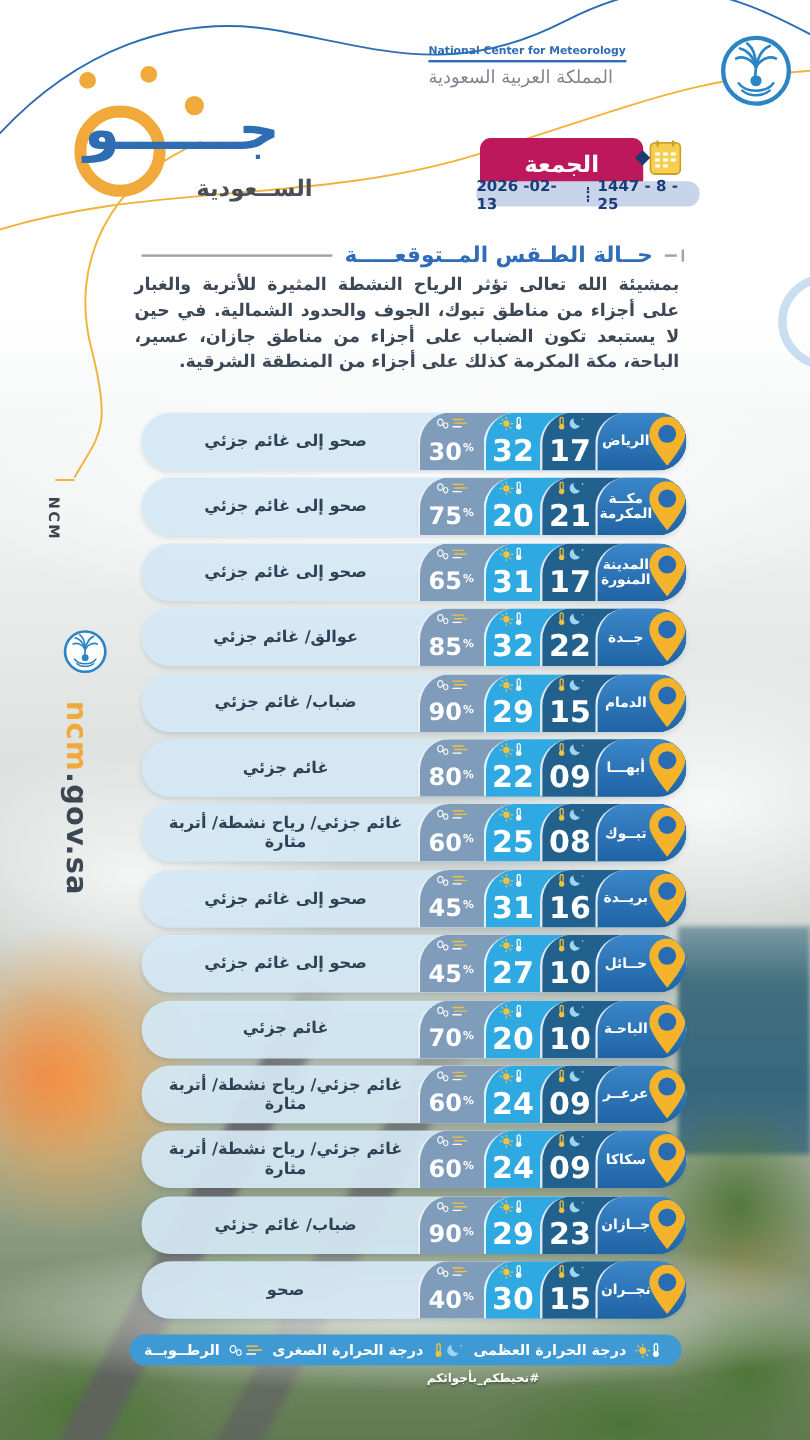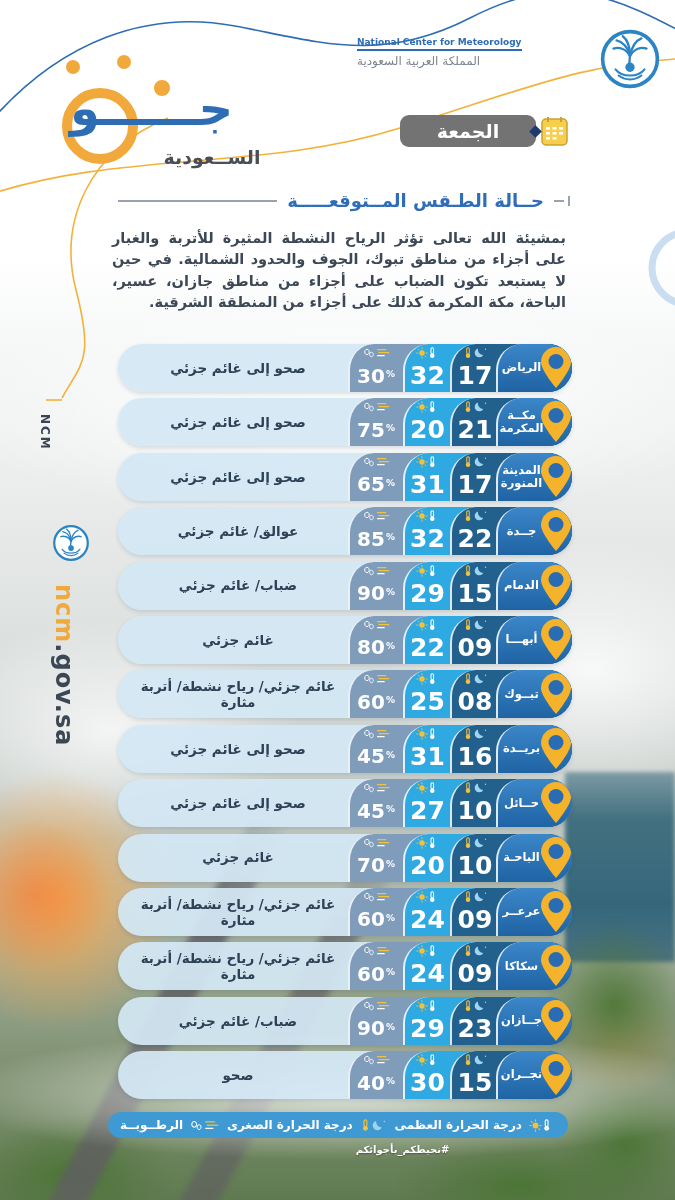--- a/index.html
+++ b/index.html
@@ -33,36 +33,36 @@
   .ncm-vert{position:absolute;left:52px;top:414px;transform:rotate(90deg);transform-origin:left top;font-size:12px;font-weight:bold;letter-spacing:2px;color:#3a4550;z-index:3;}
   .mini-emblem{position:absolute;left:52px;top:524px;width:38px;height:38px;z-index:3;}
   .site-vert{position:absolute;left:78px;top:584px;transform:rotate(90deg);transform-origin:left top;font-size:24px;font-weight:bold;z-index:3;letter-spacing:1px;}
   .site-vert .p1{color:#f2a93b;}
   .site-vert .p2{color:#3c4754;}
 
   
   .org{position:absolute;right:108px;top:30px;width:210px;text-align:left;z-index:3;direction:rtl;}
   .org .ar{color:#1d4f8c;font-weight:bold;font-size:16px;}
   .org .en{color:#2e6db4;font-weight:bold;font-size:9px;border-bottom:2px solid #2e6db4;padding-bottom:2px;display:inline-block;direction:ltr;}
-  .org .ksa{color:#7d8591;font-size:12px;margin-top:3px;}
+  .org .ksa{color:#7d8591;font-size:15px;margin-top:3px;}
   .emblem{position:absolute;right:14px;top:28px;width:62px;height:62px;z-index:3;}
 
   
-  .daypill{position:absolute;left:400px;top:115px;width:136px;height:32px;background:#737373;border-radius:9px;z-index:3;
+  .daypill{position:absolute;left:400px;top:115px;width:136px;height:44px;background:#be185d;border-radius:9px;z-index:3;
     display:flex;align-items:center;justify-content:center;color:#fff;font-weight:bold;font-size:19px;}
   .daynotch{position:absolute;left:531px;top:127px;width:9px;height:9px;background:#1d3a6e;transform:rotate(45deg);z-index:4;}
   .calicon{position:absolute;left:541px;top:116px;width:27px;height:30px;z-index:3;}
   .datestrip{position:absolute;left:397px;top:151px;width:186px;height:21px;background:#c7d4e9;border-radius:10px;z-index:3;
     display:flex;align-items:center;justify-content:center;gap:7px;color:#1c3c77;font-weight:bold;font-size:12.5px;}
   .datediv{width:0;height:12px;border-left:2px dotted #1c3c77;}
 
   
   .sect{position:absolute;left:118px;top:186px;width:452px;display:flex;align-items:center;z-index:3;}
   .sect .line{flex:1;height:2px;background:#9aa3ad;}
-  .sect .t{color:#2f6db7;font-weight:bold;font-size:18px;margin:4px 10px;white-space:nowrap;}
+  .sect .t{color:#2f6db7;font-weight:bold;font-size:18px;margin:16px 10px;white-space:nowrap;}
   .sect .tick{width:2px;height:10px;background:#9aa3ad;margin-left:4px;}
   .sect .shortline{width:10px;height:2px;background:#9aa3ad;}
 
   .intro{position:absolute;left:112px;top:228px;width:454px;z-index:3;direction:rtl;text-align:justify;
     color:#3c4856;font-weight:bold;font-size:14.5px;line-height:1.48;}
 
   
   .rows{position:absolute;left:118px;top:344px;width:454px;z-index:3;}
   .row{position:relative;height:48px;margin-bottom:6.4px;border-radius:24px;overflow:hidden;
     background:rgba(211,231,244,.93);box-shadow:0 2px 4px rgba(30,60,90,.15);}
@@ -212,20 +212,25 @@
   </div>
   <svg class="emblem" viewBox="0 0 60 60">
       <use href="#i-emblem"></use>
     </svg>
 
   <div class="daypill">الجمعة</div>
   <div class="daynotch"></div>
   <svg class="calicon" viewBox="0 0 27 30">
       <use href="#i-cal"></use>
     </svg>
+  <div class="datestrip">
+    <span>2026 -02- 13</span>
+    <span class="datediv"></span>
+    <span>1447 - 8 - 25</span>
+  </div>
 
   <div class="sect">
     <div class="line"></div>
     <div class="t">حــالة الطـقس المــتوقعـــــة</div>
     <div class="shortline"></div>
     <div class="tick"></div>
   </div>
   <div class="intro">بمشيئة الله تعالى تؤثر الرياح النشطة المثيرة للأتربة والغبار على أجزاء من مناطق تبوك، الجوف والحدود الشمالية. في حين لا يستبعد تكون الضباب على أجزاء من مناطق جازان، عسير، الباحة، مكة المكرمة كذلك على أجزاء من المنطقة الشرقية.</div>
 
   <div class="rows">

